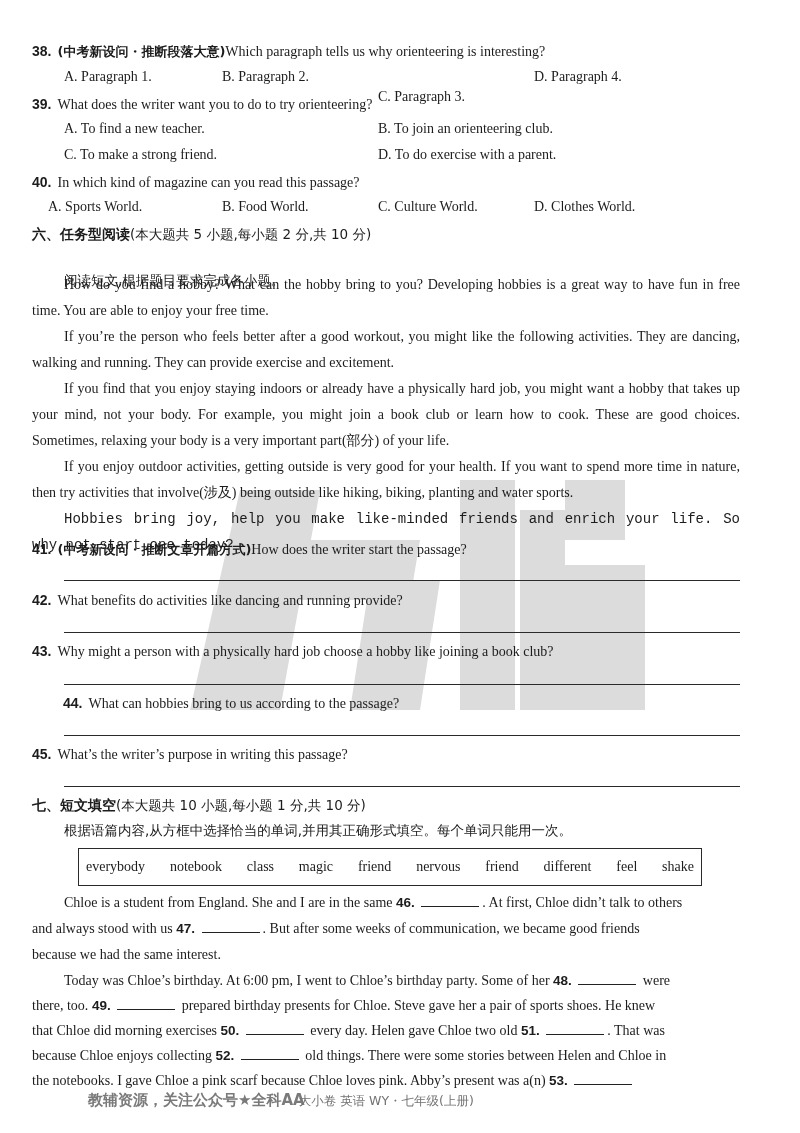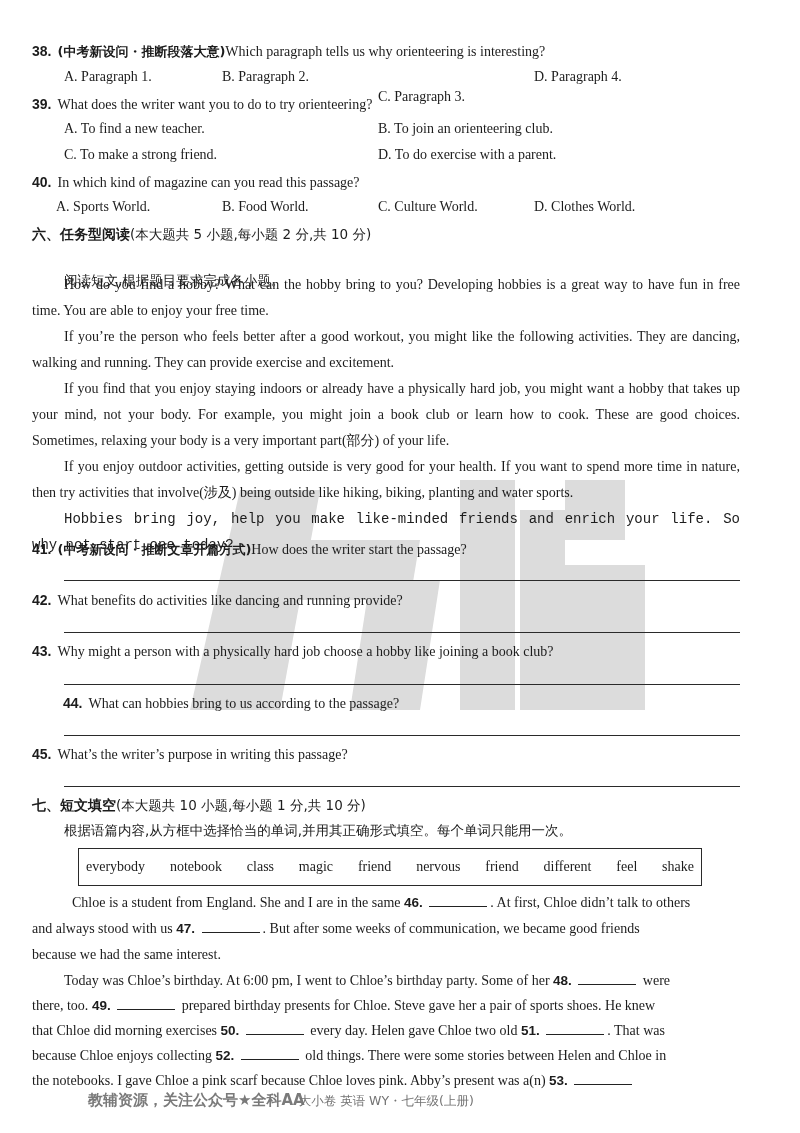--- a/index.html
+++ b/index.html
@@ -67,21 +67,21 @@
       <span class="qnum">39.</span><span>What does the writer want you to do to try orienteering?</span>
     </div>
     <span class="opt" style="top:121px; left:64px;">A. To find a new teacher.</span>
     <span class="opt" style="top:121px; left:378px;">B. To join an orienteering club.</span>
     <span class="opt" style="top:147px; left:64px;">C. To make a strong friend.</span>
     <span class="opt" style="top:147px; left:378px;">D. To do exercise with a parent.</span>
 
     <div class="line" style="top:173px; left:32px;">
       <span class="qnum">40.</span><span>In which kind of magazine can you read this passage?</span>
     </div>
-    <span class="opt" style="top:199px; left:56px;">A. Sports World.</span>
+    <span class="opt" style="top:199px; left:48px;">A. Sports World.</span>
     <span class="opt" style="top:199px; left:222px;">B. Food World.</span>
     <span class="opt" style="top:199px; left:378px;">C. Culture World.</span>
     <span class="opt" style="top:199px; left:534px;">D. Clothes World.</span>
 
     <div class="line" style="top:225px; left:32px;">
       <span class="cn-bold">六、任务型阅读</span><span class="cn">(本大题共 5 小题,每小题 2 分,共 10 分)</span>
     </div>
     <div class="line cn" style="top:251px; left:64px;margin-top:20px;">阅读短文,根据题目要求完成各小题。</div>
 
     <div class="para" style="top:272px;"><span class="indent"></span><span>How do you find a hobby? What can the hobby bring to you? Developing hobbies is a great way to have fun in free time.  You are able to enjoy your free time.</span></div>
@@ -126,21 +126,21 @@
       <span>class</span>
       <span>magic</span>
       <span>friend</span>
       <span>nervous</span>
       <span>friend</span>
       <span>different</span>
       <span>feel</span>
       <span>shake</span>
     </div>
 
-    <div class="line" style="top:894px; left:64px;margin-left:8px;">
+    <div class="line" style="top:894px; left:64px;">
       <span>Chloe is a student from England. She and I are in the same</span> <span class="bnum">46.</span> <span class="blank"></span><span>. At first, Chloe didn’t talk to others</span>
     </div>
     <div class="line" style="top:920px; left:32px;">
       <span>and always stood with us</span> <span class="bnum">47.</span> <span class="blank"></span><span>. But after some weeks of communication, we became good friends</span>
     </div>
     <div class="line" style="top:946px; left:32px;">
       <span>because we had the same interest.</span>
     </div>
 
     <div class="line" style="top:972px; left:64px;">

